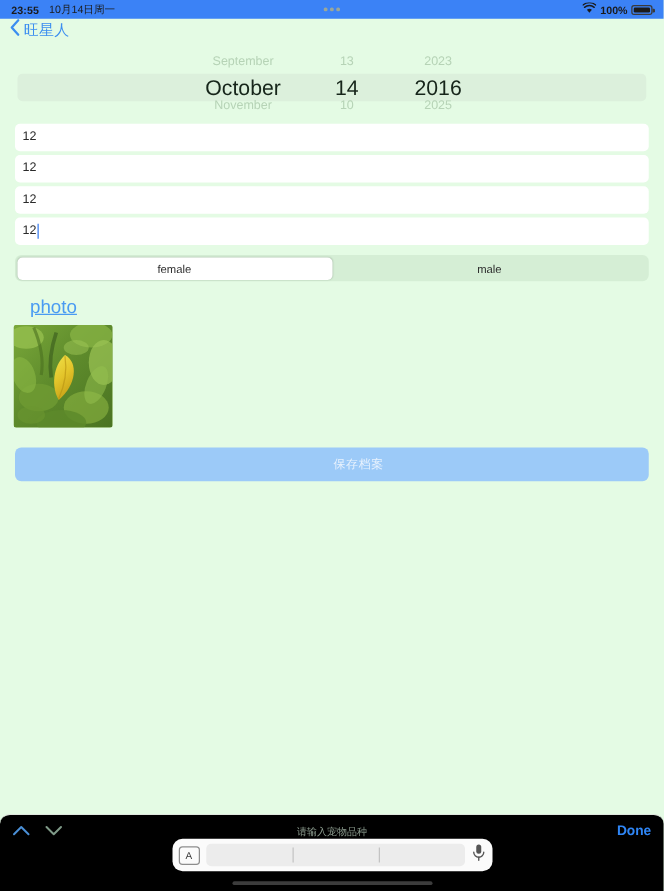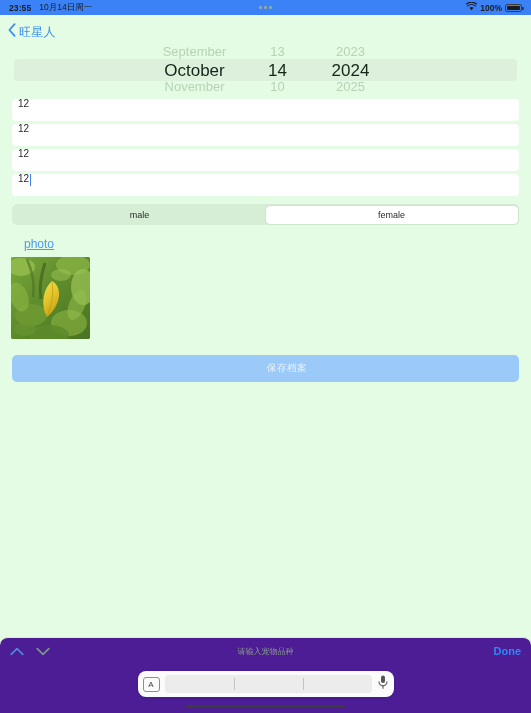--- a/index.html
+++ b/index.html
@@ -58,21 +58,21 @@
     position: absolute; right: -2.6px; top: 2.3px;
     width: 1.6px; height: 3.2px;
     background: #3a3a3a; border-radius: 0 1px 1px 0;
   }
   .sb-batt i { display: block; height: 100%; width: 100%; background: #1b1b1b; border-radius: 1px; }
 
   
   .navbar {
     height: 26px;
     display: flex;
-    align-items: flex-end;
+    align-items: flex-start;
     padding: 0 8px;
     background: #e4fbe4;
   }
   .back-btn {
     display: flex; align-items: center; gap: 3px;
     color: #3b8ef0; cursor: pointer;
   }
   .chev-left { display: block; }
   .back-label { font-size: 12px; color: #3b8ef0; letter-spacing: 0.2px; }
 
@@ -101,37 +101,37 @@
     align-items: center;
   }
   .picker-row .col { text-align: center; }
   .col-month { width: 108px; text-align: left; padding-left: 4px; }
   .col-day   { width: 62px; }
   .col-year  { width: 84px; }
   .picker-row.above { top: 1px; }
   .picker-row.sel   { top: 18px; }
   .picker-row.below { top: 36px; }
   .picker-row.above .col, .picker-row.below .col {
-    font-size: 13px;
+    font-size: 10px;
     color: #b6d3b6;
   }
   .picker-row.sel .col {
     font-size: 17px;
     color: #16251a;
     font-weight: 400;
   }
 
   
   .field {
     height: 22px;
     margin: 3px 12px;
     background: #ffffff;
     border-radius: 4px;
     display: flex;
-    align-items: flex-start;
+    align-items: center;
     padding: 0 6px;
     font-size: 10px;
     color: #2a2a2a;
     position: relative;
   }
   .field .val { line-height: 1; }
   .caret {
     display: inline-block;
     width: 1.4px; height: 12px;
     background: #3b7ef0;
@@ -157,21 +157,21 @@
     cursor: pointer;
   }
   .seg.active {
     background: #ffffff;
     box-shadow: 0 0 1.5px rgba(0,0,0,0.18);
   }
 
   
   .photo-label {
     margin: 8px 0 4px 24px;
-    font-size: 12px;
+    font-size: 15px;
     color: #4a9bf2;
     cursor: pointer;
     display: inline-block;
     text-decoration: underline;
   }
   .thumb {
     margin: 2px 0 0 11px;
     width: 79px; height: 82px;
     border-radius: 2px;
     overflow: hidden;
@@ -193,22 +193,22 @@
     font-size: 9.5px;
     color: #e8f2fd;
     letter-spacing: 0.6px;
     margin-left: 43px;
   }
 
   
   .kb-wrap {
     position: absolute;
     left: 0; right: 0; bottom: 0;
-    height: 76px;
-    background: #4c1d95;
+    height: 62px;
+    background: #000000;
     border-top: 1px solid #dfe7de;
     border-radius: 8px 8px 0 0;
   }
   .kb-bar {
     height: 26px;
     display: flex;
     align-items: center;
     padding: 0 10px;
     position: relative;
   }
@@ -330,21 +330,21 @@
 
     <div class="picker-row above">
       <div class="col col-month">September</div>
       <div class="col col-day">13</div>
       <div class="col col-year">2023</div>
     </div>
 
     <div class="picker-row sel">
       <div class="col col-month">October</div>
       <div class="col col-day">14</div>
-      <div class="col col-year">2024</div>
+      <div class="col col-year">2016</div>
     </div>
 
     <div class="picker-row below">
       <div class="col col-month">November</div>
       <div class="col col-day">10</div>
       <div class="col col-year">2025</div>
     </div>
   </div>
 
   
@@ -357,22 +357,22 @@
   <div class="field">
     <span class="val">12</span>
   </div>
   <div class="field">
     <span class="val">12</span>
       <span class="caret"></span>
   </div>
 
   
   <div class="segmented">
+    <div class="seg active">female</div>
     <div class="seg">male</div>
-    <div class="seg active">female</div>
   </div>
 
   
   <div class="photo-label">photo</div>
 
   <div class="thumb">
     <svg viewBox="0 0 79 82" preserveAspectRatio="none">
       <defs>
         <linearGradient id="bg" x1="0" y1="0" x2="1" y2="1">
           <stop offset="0%" stop-color="#7aa83a"></stop>

